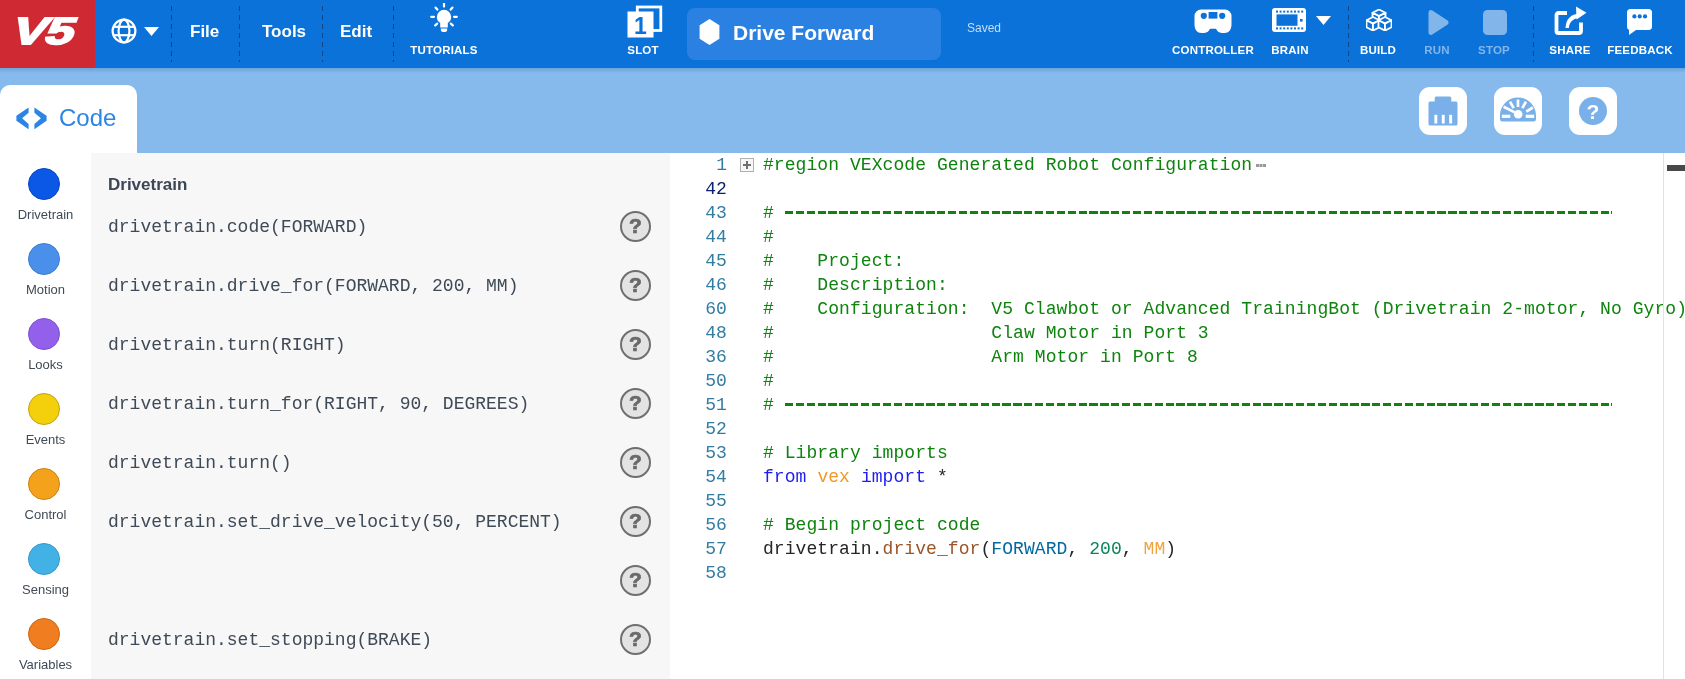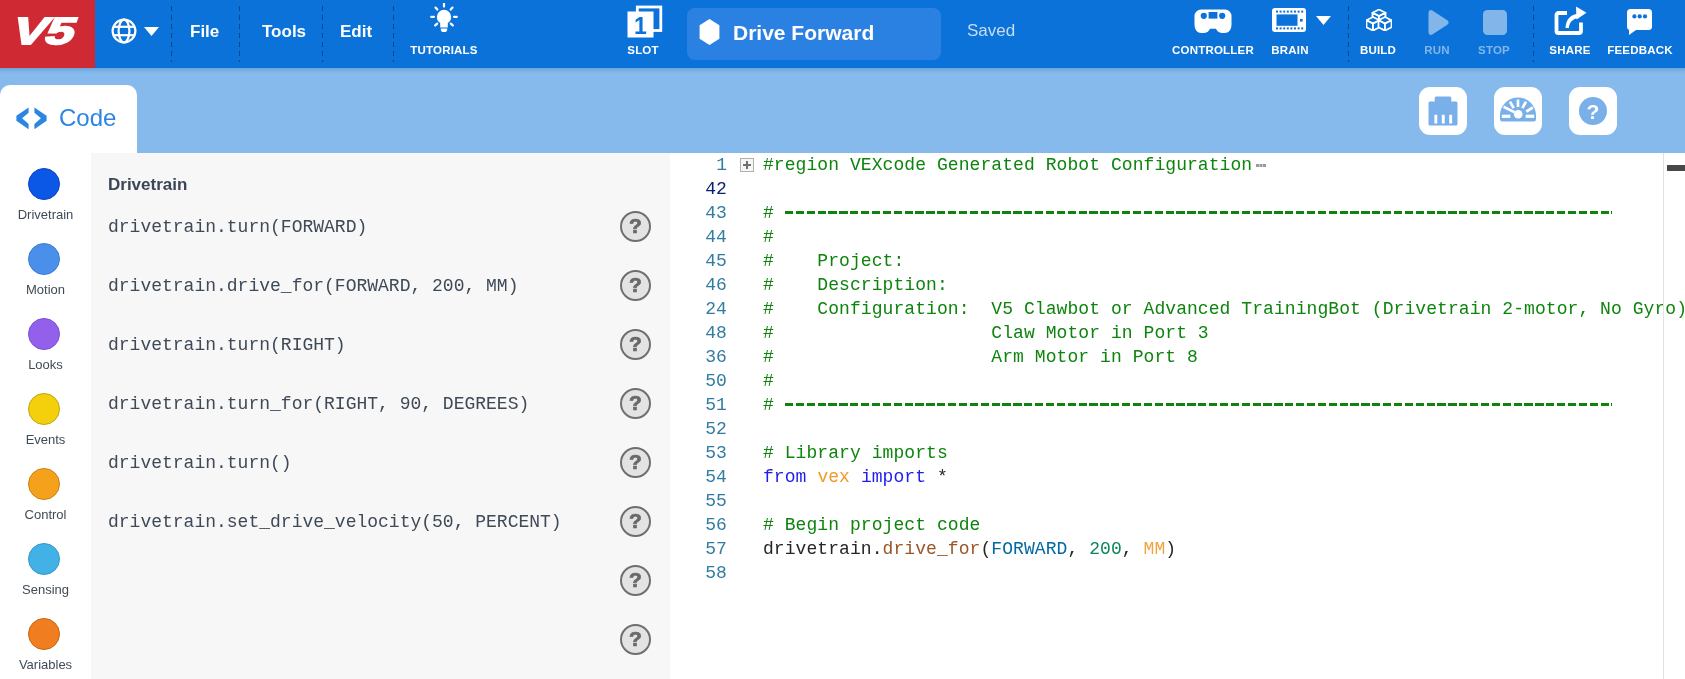--- a/index.html
+++ b/index.html
@@ -12,21 +12,21 @@
   font-weight:700;font-size:38px;letter-spacing:-1px;
   text-align:center;line-height:62px;padding-right:7px}
 #logo span{display:inline-block;transform:skewX(-20deg) scaleX(1.36);-webkit-text-stroke:1.8px #fff}
 .sep{top:6px;height:56px;width:1px;background:repeating-linear-gradient(180deg,rgba(13,42,76,.6) 0 5px,rgba(0,0,0,0) 5px 9px)}
 .mitem{color:#fff;font-size:17px;font-weight:700;top:22px}
 .lbl{color:#fff;font-weight:700;font-size:11.5px;letter-spacing:.2px;top:44px;
   transform:translateX(-50%);white-space:nowrap}
 .lbl.dis{color:#82b5e9}
 #pname{left:687px;top:8px;width:254px;height:52px;background:#2b81e2;border-radius:8px}
 #pname span{position:absolute;left:46px;top:13px;color:#fff;font-size:21px;font-weight:700}
-#saved{left:967px;top:21px;color:#c9dcf2;font-size:17px}
+#saved{left:967px;top:21px;color:#c9dcf2;font-size:12px}
 
 #subbar{left:0;top:68px;width:1685px;height:85px;background:#86baed}
 #navshadow{left:0;top:68px;width:1685px;height:5px;
   background:linear-gradient(#6ba3d9,#86baed);z-index:1}
 #tab{left:0;top:85px;width:137px;height:68px;background:#fff;
   border-radius:10px 10px 0 0;z-index:2}
 #tab .txt{position:absolute;left:59px;top:19px;font-size:24px;color:#2b85e4}
 .sq{width:48px;height:48px;background:#fff;border-radius:11px;top:87px}
 
 #side{left:0;top:153px;width:91px;height:526px;background:#fff}
@@ -249,44 +249,45 @@
 <div class="a clbl" style="top:432px">Events</div>
 <div class="a cat" style="top:468px;background:#f4a11c;border:1px solid #c98414"></div>
 <div class="a clbl" style="top:507px">Control</div>
 <div class="a cat" style="top:543px;background:#41b1e6;border:1px solid #3598cc"></div>
 <div class="a clbl" style="top:582px">Sensing</div>
 <div class="a cat" style="top:618px;background:#f07d20;border:1px solid #cc660f"></div>
 <div class="a clbl" style="top:657px">Variables</div>
 
 <div id="pal" class="a">
 <h3>Drivetrain</h3>
-<div class="a cmd" style="top:63px">drivetrain.turn(FORWARD)</div>
+<div class="a cmd" style="top:63px">drivetrain.code(FORWARD)</div>
 <div class="a cmd" style="top:122px">drivetrain.drive_for(FORWARD, 200, MM)</div>
 <div class="a cmd" style="top:181px">drivetrain.turn(RIGHT)</div>
 <div class="a cmd" style="top:240px">drivetrain.turn_for(RIGHT, 90, DEGREES)</div>
 <div class="a cmd" style="top:299px">drivetrain.turn()</div>
 <div class="a cmd" style="top:358px">drivetrain.set_drive_velocity(50, PERCENT)</div>
+<div class="a cmd" style="top:476px">drivetrain.set_stopping(BRAKE)</div>
 <div class="a q" style="top:58px">?</div>
 <div class="a q" style="top:117px">?</div>
 <div class="a q" style="top:176px">?</div>
 <div class="a q" style="top:235px">?</div>
 <div class="a q" style="top:294px">?</div>
 <div class="a q" style="top:353px">?</div>
 <div class="a q" style="top:412px">?</div>
 <div class="a q" style="top:471px">?</div>
 </div>
 
 <div id="ed" class="a">
 <div class="ln" style="top:0">1</div>
 <div class="ln" style="top:24px;color:#0b216f">42</div>
 <div class="ln" style="top:48px">43</div>
 <div class="ln" style="top:72px">44</div>
 <div class="ln" style="top:96px">45</div>
 <div class="ln" style="top:120px">46</div>
-<div class="ln" style="top:144px">24</div>
+<div class="ln" style="top:144px">60</div>
 <div class="ln" style="top:168px">48</div>
 <div class="ln" style="top:192px">36</div>
 <div class="ln" style="top:216px">50</div>
 <div class="ln" style="top:240px">51</div>
 <div class="ln" style="top:264px">52</div>
 <div class="ln" style="top:288px">53</div>
 <div class="ln" style="top:312px">54</div>
 <div class="ln" style="top:336px">55</div>
 <div class="ln" style="top:360px">56</div>
 <div class="ln" style="top:384px">57</div>

